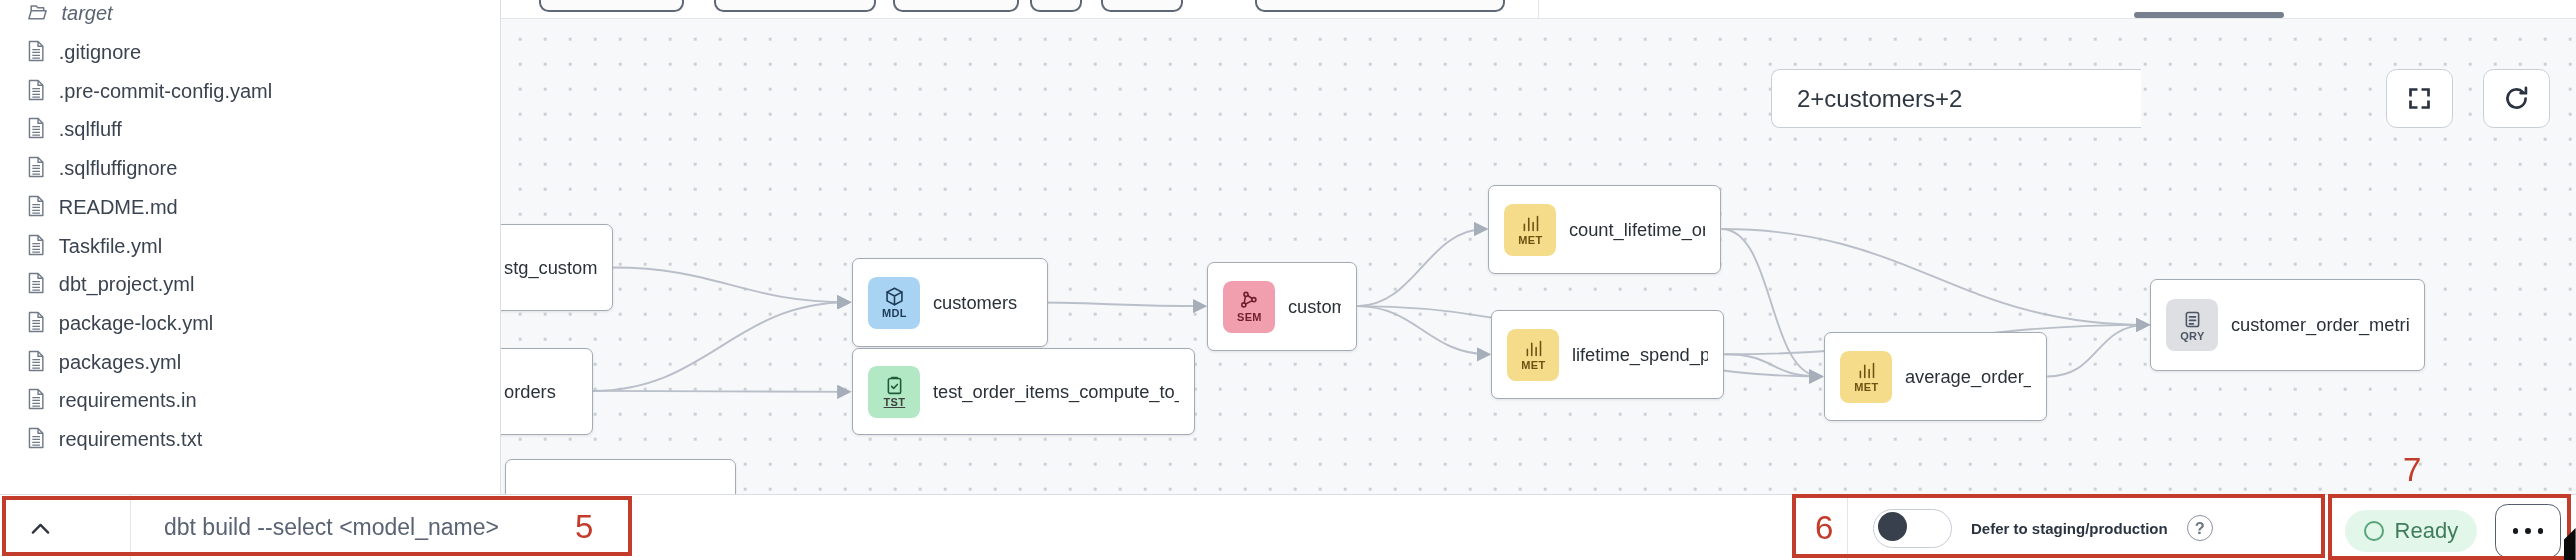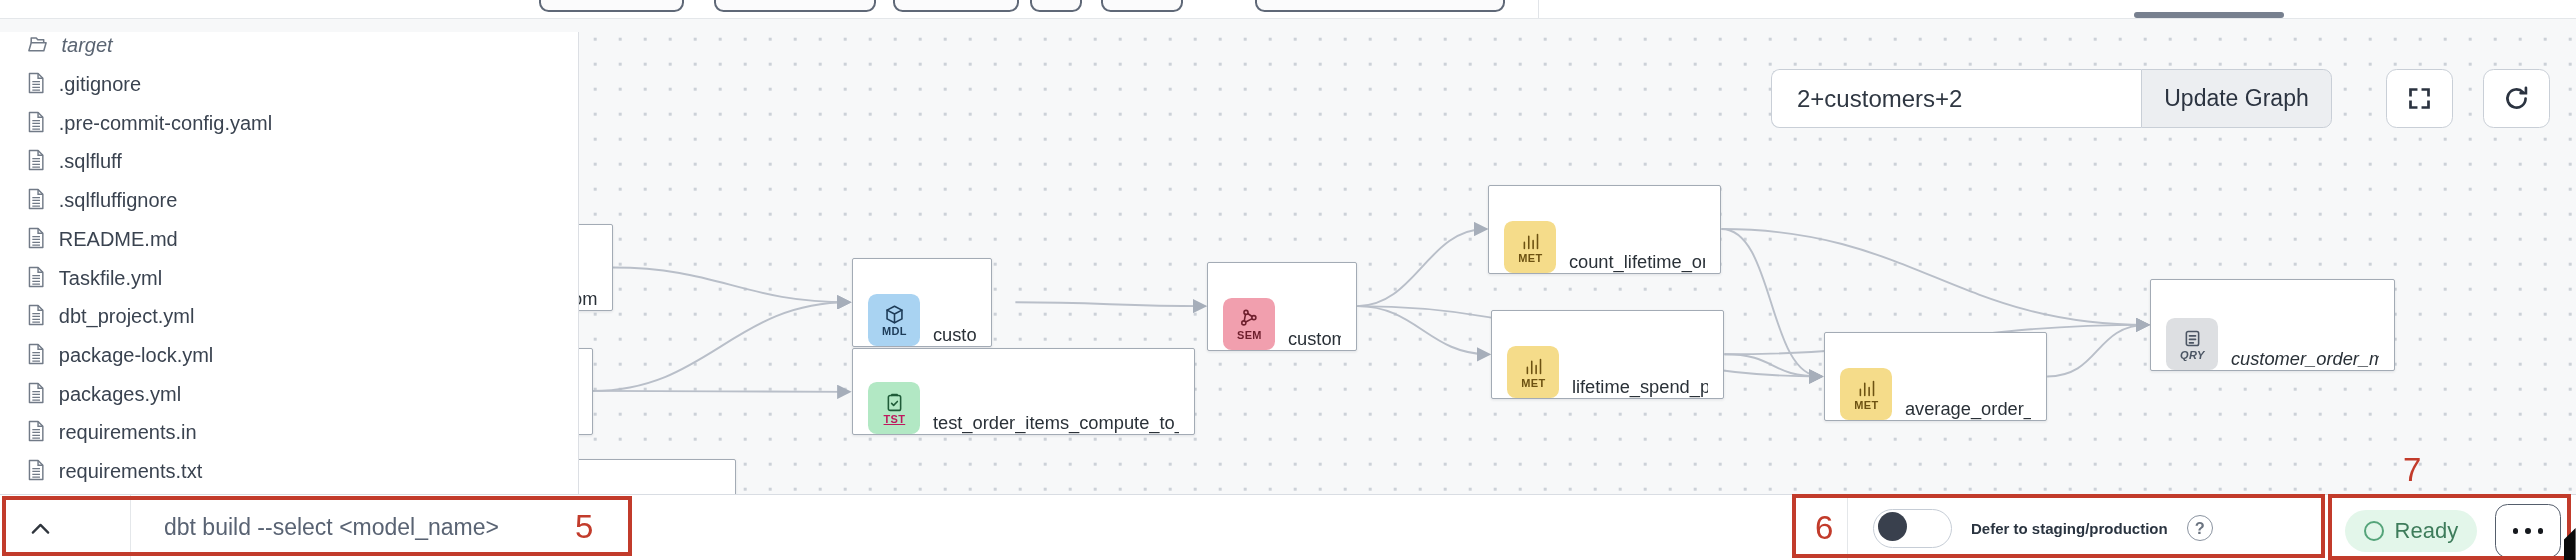--- a/index.html
+++ b/index.html
@@ -16,22 +16,22 @@
   #scrollbar-thumb { position:absolute; height:6.7px; border-radius:2.9px; background:#77808f; top:11.6px; }
 
   
   #canvas { position:absolute; left:0; top:19px; width:2576px; height:475px;
     background-color:#f7f8f9;
     background-image:radial-gradient(#ccd1d8 1.5px, transparent 1.5px);
     background-size:25px 25px; background-position:7.7px 7.7px;
     overflow:hidden; z-index:1; }
   #edges { position:absolute; left:0; top:0; width:2576px; height:475px; }
 
-  .node { position:absolute; display:flex; align-items:flex-end; gap:12.5px;
-    background:#ffffff; border:1.4px solid #a3abb5; border-radius:2px;
+  .node { position:absolute; display:flex; align-items:center; gap:12.5px;
+    background:#ffffff; border:1.4px solid #a3abb5; border-radius:7px;
     box-shadow:0 1px 2.9px rgba(20,30,50,.10); padding:0 15.4px; cursor:pointer; }
   .node .label { font-size:18.3px; color:#2a3138; font-weight:500; white-space:nowrap;
     overflow:hidden; text-overflow:clip; }
   .nbadge { width:52px; height:52px; border-radius:8.7px; flex:0 0 auto;
     display:flex; flex-direction:column; align-items:center; justify-content:center; gap:1px; }
   .nbadge .glyph { width:21px; height:21px; display:block; }
   .nbadge .btxt { font-size:11px; font-weight:bold; letter-spacing:0.3px; line-height:1; }
 
   
   #selector-group { position:absolute; left:1771px; top:50px; height:59px; display:flex; z-index:3; }
@@ -41,22 +41,22 @@
   #update-btn { width:191px; height:59px; border:1.4px solid #c9cfd7;
     border-radius:0 8.7px 8.7px 0; background:#eceef1; font-size:23px; color:#2b3340;
     cursor:pointer; font-family:"Liberation Sans",sans-serif; }
   .icon-btn { position:absolute; top:50px; width:67px; height:59px; background:#ffffff;
     border:1.4px solid #c9cfd7; border-radius:10.6px; display:flex; align-items:center;
     justify-content:center; cursor:pointer; z-index:3; }
   #fullscreen-btn { left:2386px; }
   #refresh-btn { left:2483px; }
 
   
-  #filepanel { position:absolute; left:0; top:0; width:579px; height:494px;
-    background:#ffffff; border-right:1px solid #dcdfe4; z-index:10; overflow:hidden;margin-top:32px; }
+  #filepanel { position:absolute; left:0; top:0; width:501px; height:494px;
+    background:#ffffff; border-right:1px solid #dcdfe4; z-index:10; overflow:hidden; }
   .frow { position:absolute; left:0; width:511px; height:39px; display:flex;
     align-items:center; gap:13.5px; padding-left:27px; cursor:pointer; }
   .fname { font-size:20px; color:#3a4350; white-space:nowrap; }
   .fname.italic { font-style:italic; color:#5a6472; }
 
   
   #bottombar { position:absolute; left:0; top:494px; width:2576px; height:66px;
     background:#ffffff; border-top:1px solid #d9dde3; z-index:20; }
   #collapse-btn { position:absolute; left:23px; top:17.3px; width:35px; height:33px;
     display:flex; align-items:center; justify-content:center; cursor:pointer; }
@@ -133,32 +133,32 @@
           <path d="M2125 371 C 2180 371, 2174 317.5, 2229 317.5" fill="none" stroke="#b9bfc9" stroke-width="2" marker-end="url(#arrow)"></path>
         </g>
     </svg>
     <div id="nodes">
         <div class="node" style="left: 432px; top: 205px; width: 181px; height: 87px; padding-left: 71px;">
           <span class="label">stg_customers</span>
         </div>
         <div class="node" style="left: 432px; top: 329px; width: 161px; height: 87px; padding-left: 71px;">
           <span class="label">orders</span>
         </div>
-        <div class="node" style="left: 852px; top: 239px; width: 140px; height: 89px;">
+        <div class="node" style="left: 852px; top: 239px; width: 196px; height: 89px;">
           <div class="nbadge" style="background: rgb(169, 211, 242); color: rgb(29, 59, 87);">
             <svg class="glyph" viewBox="0 0 24 24" fill="none" stroke="#1d3b57" stroke-width="1.8" stroke-linecap="round" stroke-linejoin="round">
               <path d="M12 2.5 20.5 7v10L12 21.5 3.5 17V7z"></path>
               <path d="M3.5 7 12 11.5 20.5 7 M12 11.5V21.5"></path>
             </svg>
             <span class="btxt">MDL</span>
           </div>
           <span class="label">customers</span>
         </div>
         <div class="node" style="left: 852px; top: 329px; width: 343px; height: 87px;">
-          <div class="nbadge" style="background: rgb(178, 232, 196); color: #be185d; text-decoration: underline;">
+          <div class="nbadge" style="background: rgb(178, 232, 196); color: #404040; text-decoration: underline;">
             <svg class="glyph" viewBox="0 0 24 24" fill="none" stroke="#1f5b38" stroke-width="1.8" stroke-linecap="round" stroke-linejoin="round">
               <rect x="5" y="4" width="14" height="17" rx="2"></rect>
               <path d="M9 4V2.8h6V4"></path>
               <path d="m8.7 13 2.3 2.3 4.3-4.5"></path>
             </svg>
             <span class="btxt">TST</span>
           </div>
           <span class="label">test_order_items_compute_to_bools...</span>
         </div>
         <div class="node" style="left: 1207px; top: 243px; width: 150px; height: 89px;">
@@ -193,38 +193,37 @@
         </div>
         <div class="node" style="left: 1824px; top: 313px; width: 223px; height: 89px;">
           <div class="nbadge" style="background: rgb(245, 220, 138); color: rgb(109, 82, 18);">
             <svg class="glyph" viewBox="0 0 24 24" fill="none" stroke="#6d5212" stroke-width="1.8" stroke-linecap="round" stroke-linejoin="round">
               <path d="M5 20v-7 M10 20V6 M15 20v-9 M20 20V4"></path>
             </svg>
             <span class="btxt">MET</span>
           </div>
           <span class="label">average_order_value</span>
         </div>
-        <div class="node" style="left: 2150px; top: 260px; width: 245px; height: 92px; font-style: italic;">
+        <div class="node" style="left: 2150px; top: 260px; width: 275px; height: 92px;">
           <div class="nbadge" style="background: rgb(221, 223, 226); color: rgb(75, 85, 99);">
             <svg class="glyph" viewBox="0 0 24 24" fill="none" stroke="#4b5563" stroke-width="1.8" stroke-linecap="round" stroke-linejoin="round">
               <rect x="5" y="4" width="14" height="16" rx="2"></rect>
               <path d="M8.5 9h7 M8.5 13h7 M8.5 17h4.5"></path>
             </svg>
             <span class="btxt">QRY</span>
           </div>
           <span class="label">customer_order_metrics</span>
         </div>
         <div class="node" style="left: 505px; top: 440px; width: 231px; height: 77px;">
           <span class="label"></span>
         </div>
       </div>
 
     <div id="selector-group">
       <input id="selector-input" type="text" value="2+customers+2" style="">
-      <button id="update-btn">Update Graph</button>
     </div>
     <div class="icon-btn" id="fullscreen-btn">
       <svg width="27" height="27" viewBox="0 0 24 24" fill="none" stroke="#2b3340" stroke-width="2.4" stroke-linecap="square">
         <path d="M4 9V4h5 M15 4h5v5 M20 15v5h-5 M9 20H4v-5"></path>
       </svg>
     </div>
     <div class="icon-btn" id="refresh-btn">
       <svg width="29" height="29" viewBox="0 0 24 24" fill="none" stroke="#2b3340" stroke-width="2.2" stroke-linecap="round">
         <path d="M19.5 12a7.5 7.5 0 1 1-2.2-5.3"></path>
         <path d="M19.8 3.2v4.4h-4.4" stroke-width="2.2"></path>

